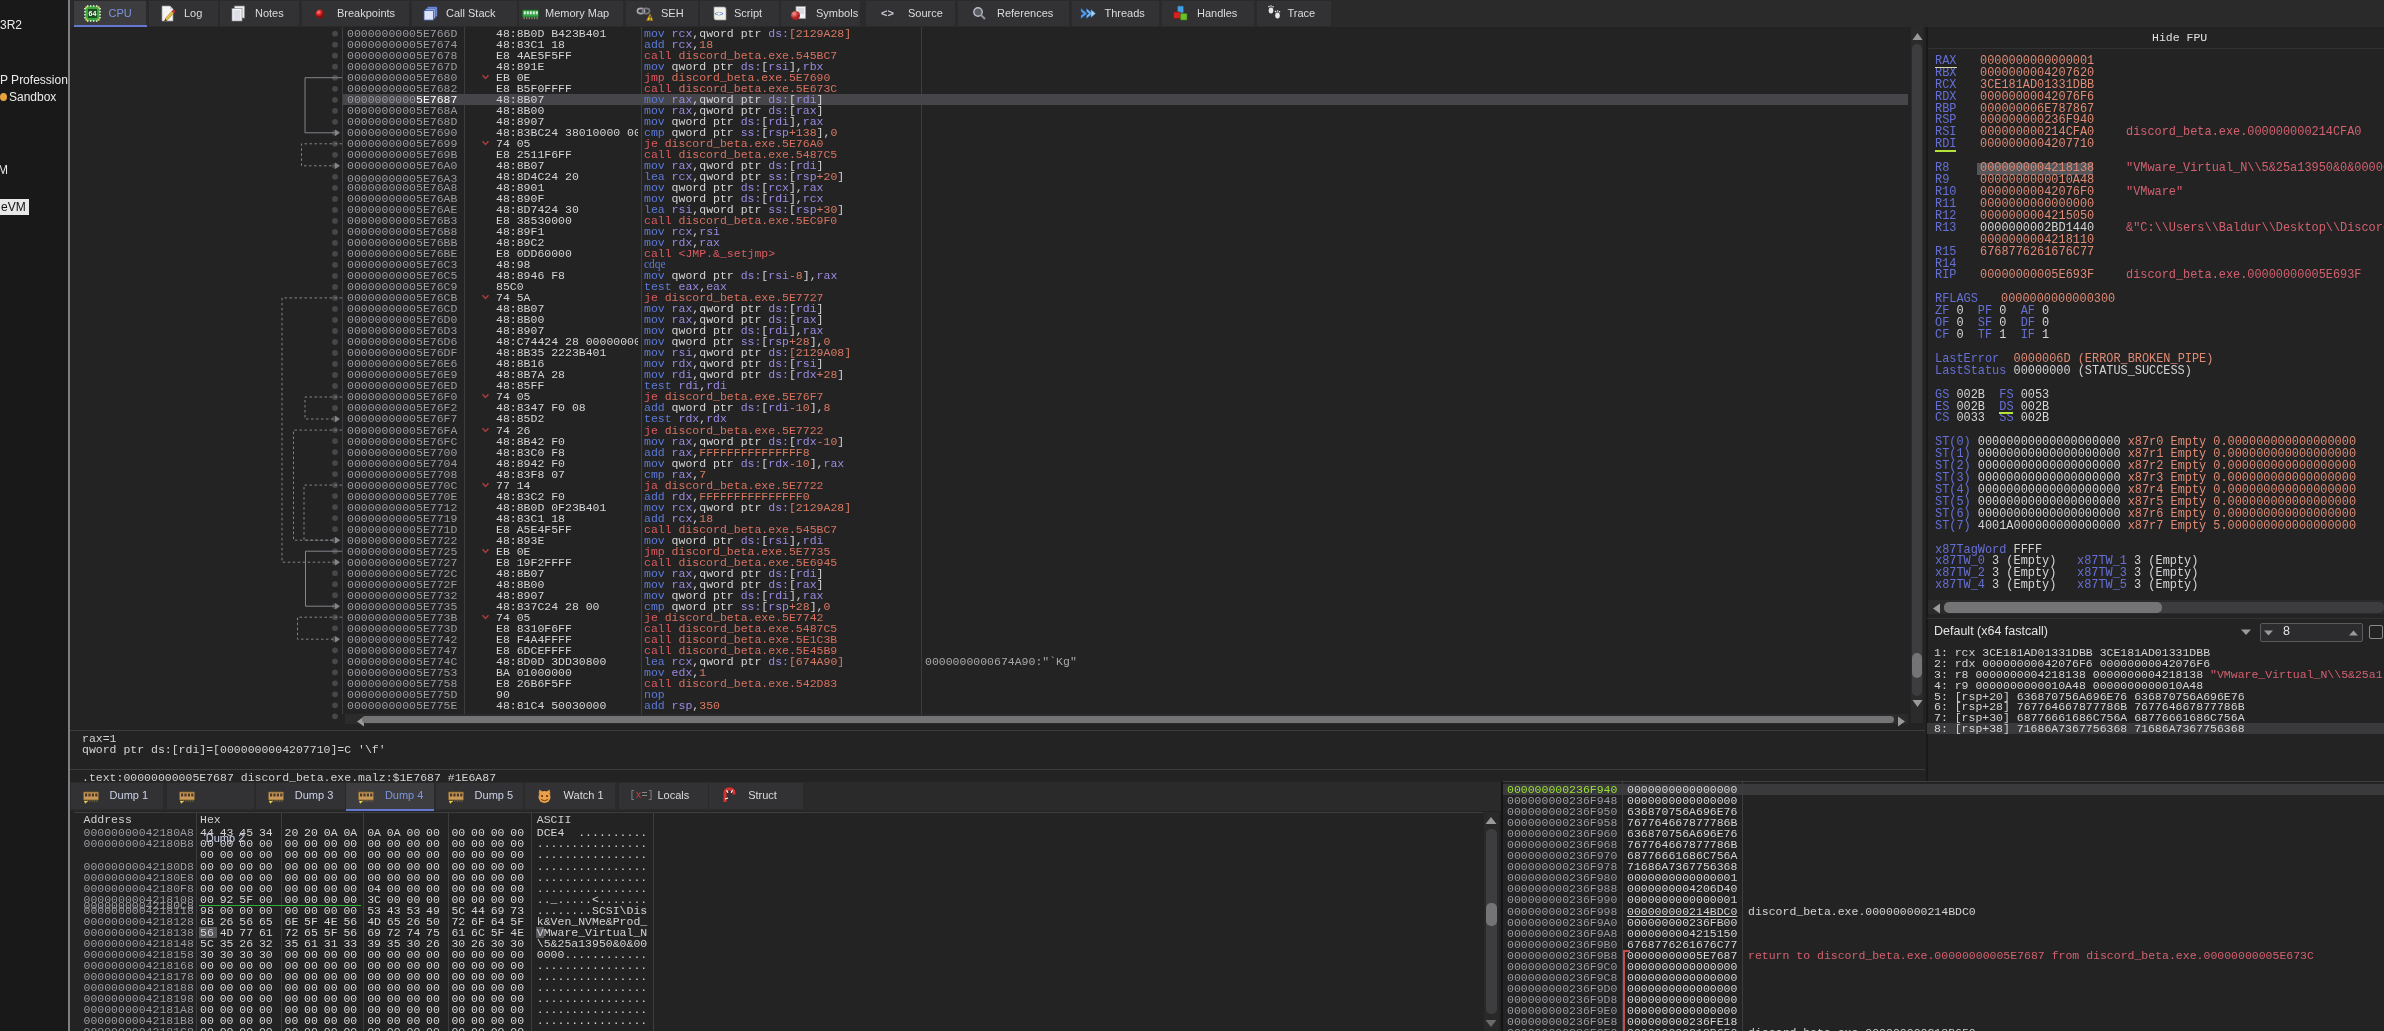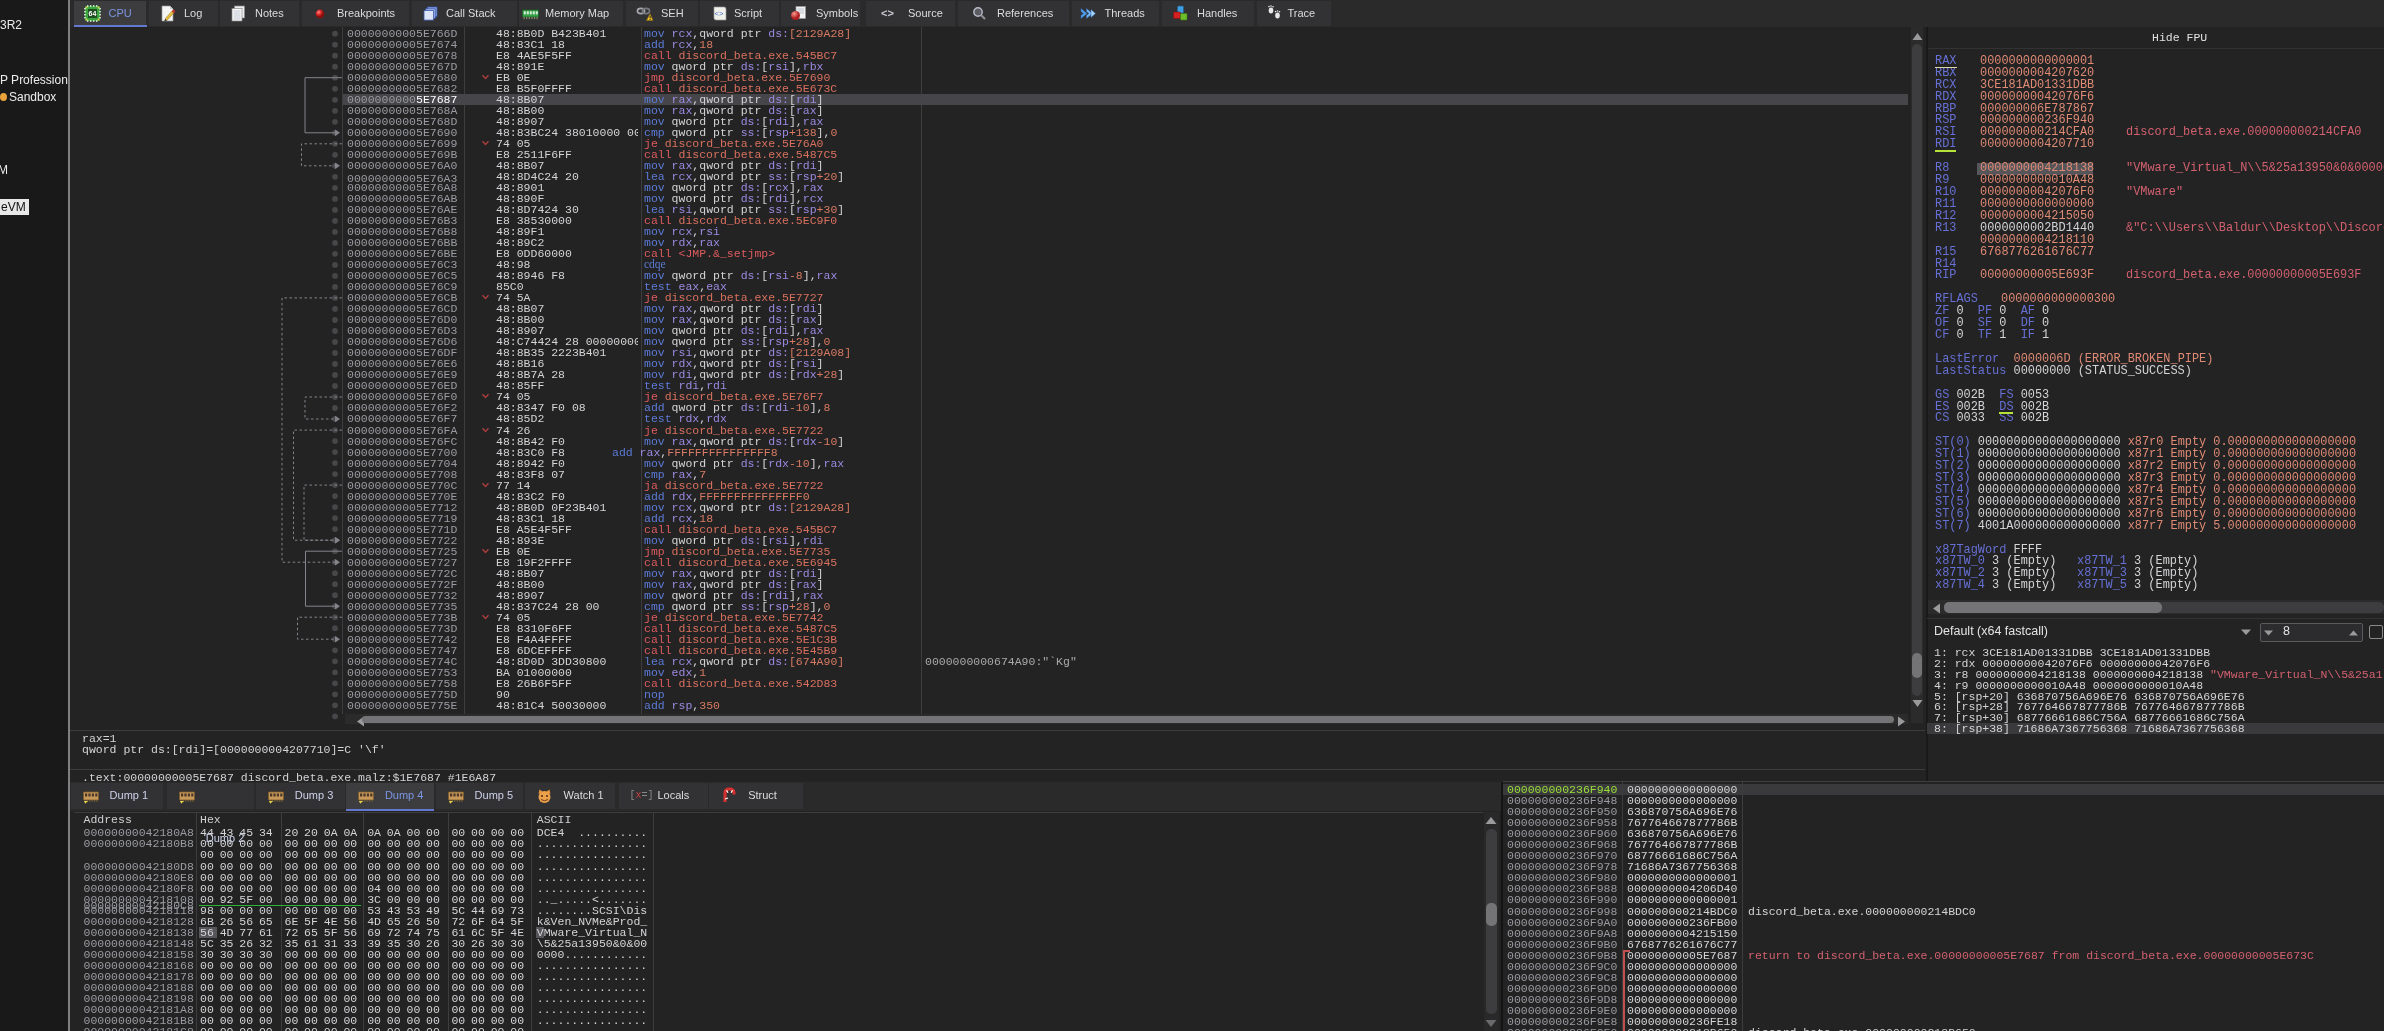--- a/index.html
+++ b/index.html
@@ -284,21 +284,21 @@
 <div class="m w" style="left:496.0px;top:413.4px;width:142px;overflow:hidden">48:85D2</div>
 <div class="m " style="left:644.0px;top:413.4px;"><span class="b">test </span><span class="v">rdx</span><span class="w">,</span><span class="v">rdx</span></div>
 <div class="m " style="left:347.0px;top:424.5px;"><span class="g">00000000005E76FA</span></div>
 <div class="m w" style="left:496.0px;top:424.5px;width:142px;overflow:hidden">74 26</div>
 <div class="m " style="left:644.0px;top:424.5px;"><span class="r">je </span><span class="t">discord_beta.exe.5E7722</span></div>
 <div class="m " style="left:347.0px;top:435.5px;"><span class="g">00000000005E76FC</span></div>
 <div class="m w" style="left:496.0px;top:435.5px;width:142px;overflow:hidden">48:8B42 F0</div>
 <div class="m " style="left:644.0px;top:435.5px;"><span class="b">mov </span><span class="v">rax</span><span class="w">,</span><span class="w">qword ptr </span><span class="v">ds:</span><span class="w">[</span><span class="v">rdx</span><span class="n">-10</span><span class="w">]</span></div>
 <div class="m " style="left:347.0px;top:446.5px;"><span class="g">00000000005E7700</span></div>
 <div class="m w" style="left:496.0px;top:446.5px;width:142px;overflow:hidden">48:83C0 F8</div>
-<div class="m " style="left:612px;top:446.5px;text-align:center;"><span class="b">add </span><span class="v">rax</span><span class="w">,</span><span class="n">FFFFFFFFFFFFFFF8</span></div>
+<div class="m " style="left:644.0px;top:446.5px;text-align:center;"><span class="b">add </span><span class="v">rax</span><span class="w">,</span><span class="n">FFFFFFFFFFFFFFF8</span></div>
 <div class="m " style="left:347.0px;top:457.5px;"><span class="g">00000000005E7704</span></div>
 <div class="m w" style="left:496.0px;top:457.5px;width:142px;overflow:hidden">48:8942 F0</div>
 <div class="m " style="left:644.0px;top:457.5px;"><span class="b">mov </span><span class="w">qword ptr </span><span class="v">ds:</span><span class="w">[</span><span class="v">rdx</span><span class="n">-10</span><span class="w">],</span><span class="v">rax</span></div>
 <div class="m " style="left:347.0px;top:468.5px;"><span class="g">00000000005E7708</span></div>
 <div class="m w" style="left:496.0px;top:468.5px;width:142px;overflow:hidden">48:83F8 07</div>
 <div class="m " style="left:644.0px;top:468.5px;"><span class="b">cmp </span><span class="v">rax</span><span class="w">,</span><span class="n">7</span></div>
 <div class="m " style="left:347.0px;top:479.5px;"><span class="g">00000000005E770C</span></div>
 <div class="m w" style="left:496.0px;top:479.5px;width:142px;overflow:hidden">77 14</div>
 <div class="m " style="left:644.0px;top:479.5px;"><span class="r">ja </span><span class="t">discord_beta.exe.5E7722</span></div>
 <div class="m " style="left:347.0px;top:490.5px;"><span class="g">00000000005E770E</span></div>
@@ -1075,21 +1075,21 @@
 <div class="m " style="left:1627.0px;top:850.2px;"><span class="w">68776661686C756A</span></div>
 <div class="m " style="left:1507.0px;top:861.2px;"><span style="color:#9a9ba0">000000000236F978</span></div>
 <div class="m " style="left:1627.0px;top:861.2px;"><span class="w">71686A7367756368</span></div>
 <div class="m " style="left:1507.0px;top:872.3px;"><span style="color:#9a9ba0">000000000236F980</span></div>
 <div class="m " style="left:1627.0px;top:872.3px;"><span class="w">0000000000000001</span></div>
 <div class="m " style="left:1507.0px;top:883.3px;"><span style="color:#9a9ba0">000000000236F988</span></div>
 <div class="m " style="left:1627.0px;top:883.3px;"><span class="w">0000000004206D40</span></div>
 <div class="m " style="left:1507.0px;top:894.4px;"><span style="color:#9a9ba0">000000000236F990</span></div>
 <div class="m " style="left:1627.0px;top:894.4px;"><span class="w">0000000000000001</span></div>
 <div class="m " style="left:1507.0px;top:905.5px;"><span style="color:#9a9ba0">000000000236F998</span></div>
-<div class="m " style="left:1627.0px;top:905.5px;"><span class="w">000000000214BDC0</span></div>
+<div class="m " style="left:1627.0px;top:905.5px;text-decoration:underline;"><span class="w">000000000214BDC0</span></div>
 <div class="m " style="left:1748.0px;top:905.5px;"><span class="w">discord_beta.exe.000000000214BDC0</span></div>
 <div class="m " style="left:1507.0px;top:916.5px;"><span style="color:#9a9ba0">000000000236F9A0</span></div>
 <div class="m " style="left:1627.0px;top:916.5px;"><span class="w">000000000236FB00</span></div>
 <div class="m " style="left:1507.0px;top:927.6px;"><span style="color:#9a9ba0">000000000236F9A8</span></div>
 <div class="m " style="left:1627.0px;top:927.6px;"><span class="w">0000000004215150</span></div>
 <div class="m " style="left:1507.0px;top:938.6px;"><span style="color:#9a9ba0">000000000236F9B0</span></div>
 <div class="m " style="left:1627.0px;top:938.6px;"><span class="w">6768776261676C77</span></div>
 <div class="m " style="left:1507.0px;top:949.7px;"><span style="color:#9a9ba0">000000000236F9B8</span></div>
 <div class="m " style="left:1627.0px;top:949.7px;"><span class="w">00000000005E7687</span></div>
 <div class="m " style="left:1748.0px;top:949.7px;"><span class="pk">return to discord_beta.exe.00000000005E7687 from discord_beta.exe.00000000005E673C</span></div>

